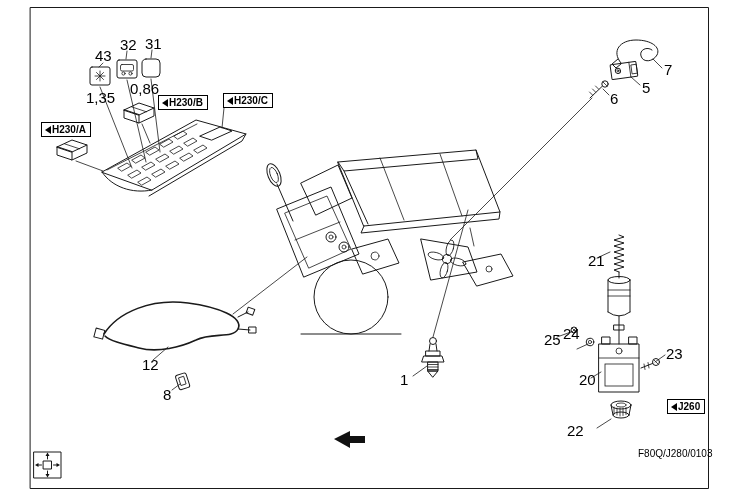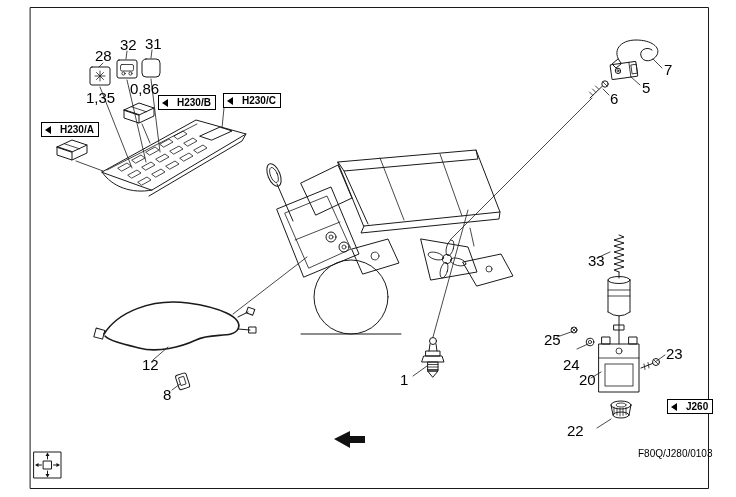--- a/index.html
+++ b/index.html
@@ -12,21 +12,21 @@
   svg{position:absolute;left:0;top:0;}
   svg .ln{fill:none;stroke:#1a1a1a;stroke-width:1;stroke-linecap:round;stroke-linejoin:round;}
   svg .thin{fill:none;stroke:#1a1a1a;stroke-width:0.8;stroke-linecap:round;}
   svg .thick{fill:none;stroke:#1a1a1a;stroke-width:1.6;stroke-linecap:round;stroke-linejoin:round;}
   svg .solid{fill:#111;stroke:none;}
   .callout{
     position:absolute;font-size:15px;color:#000;line-height:12px;
     white-space:nowrap;
   }
   .lbox{
-    position:absolute;display:flex;align-items:center;gap:9px;
+    position:absolute;display:flex;align-items:center;gap:1px;
     border:1.2px solid #000;background:#fff;padding:1px 4px 1px 3px;
     font-size:10px;font-weight:700;line-height:11px;white-space:nowrap;color:#000;
   }
   .tri{
     width:0;height:0;flex:0 0 auto;
     border-top:4px solid transparent;border-bottom:4px solid transparent;
     border-right:6px solid #000;
   }
   .ref{position:absolute;font-size:10px;color:#000;white-space:nowrap;}
 </style>
@@ -274,36 +274,36 @@
       <line class="thin" x1="623" y1="408" x2="623" y2="415.5"></line>
       <line class="thin" x1="626" y1="407.5" x2="626" y2="414.5"></line>
     </g>
 
     <g>
       <polygon class="solid" points="334,439 350,431 350,436 365,436 365,443 350,443 350,448"></polygon>
     </g>
 
   </svg>
 
-  <span class="callout" style="left:95px;top:50px">28</span>
+  <span class="callout" style="left:95px;top:50px">43</span>
   <span class="callout" style="left:120px;top:39px">32</span>
   <span class="callout" style="left:145px;top:38px">31</span>
   <span class="callout" style="left:86px;top:92px">1,35</span>
   <span class="callout" style="left:130px;top:83px">0,86</span>
   <span class="callout" style="left:642px;top:82px">5</span>
   <span class="callout" style="left:610px;top:93px">6</span>
   <span class="callout" style="left:664px;top:64px">7</span>
   <span class="callout" style="left:163px;top:389px">8</span>
   <span class="callout" style="left:142px;top:359px">12</span>
   <span class="callout" style="left:400px;top:374px">1</span>
   <span class="callout" style="left:579px;top:374px">20</span>
-  <span class="callout" style="left:588px;top:255px">33</span>
+  <span class="callout" style="left:588px;top:255px">21</span>
   <span class="callout" style="left:567px;top:425px">22</span>
   <span class="callout" style="left:666px;top:348px">23</span>
-  <span class="callout" style="left:563px;top:359px">24</span>
+  <span class="callout" style="left:563px;top:328px">24</span>
   <span class="callout" style="left:544px;top:334px">25</span>
 
   <div class="lbox" style="left:41px;top:122px">
     <span class="tri"></span>
     <span>H230/A</span>
   </div>
   <div class="lbox" style="left:158px;top:95px">
     <span class="tri"></span>
     <span>H230/B</span>
   </div>

